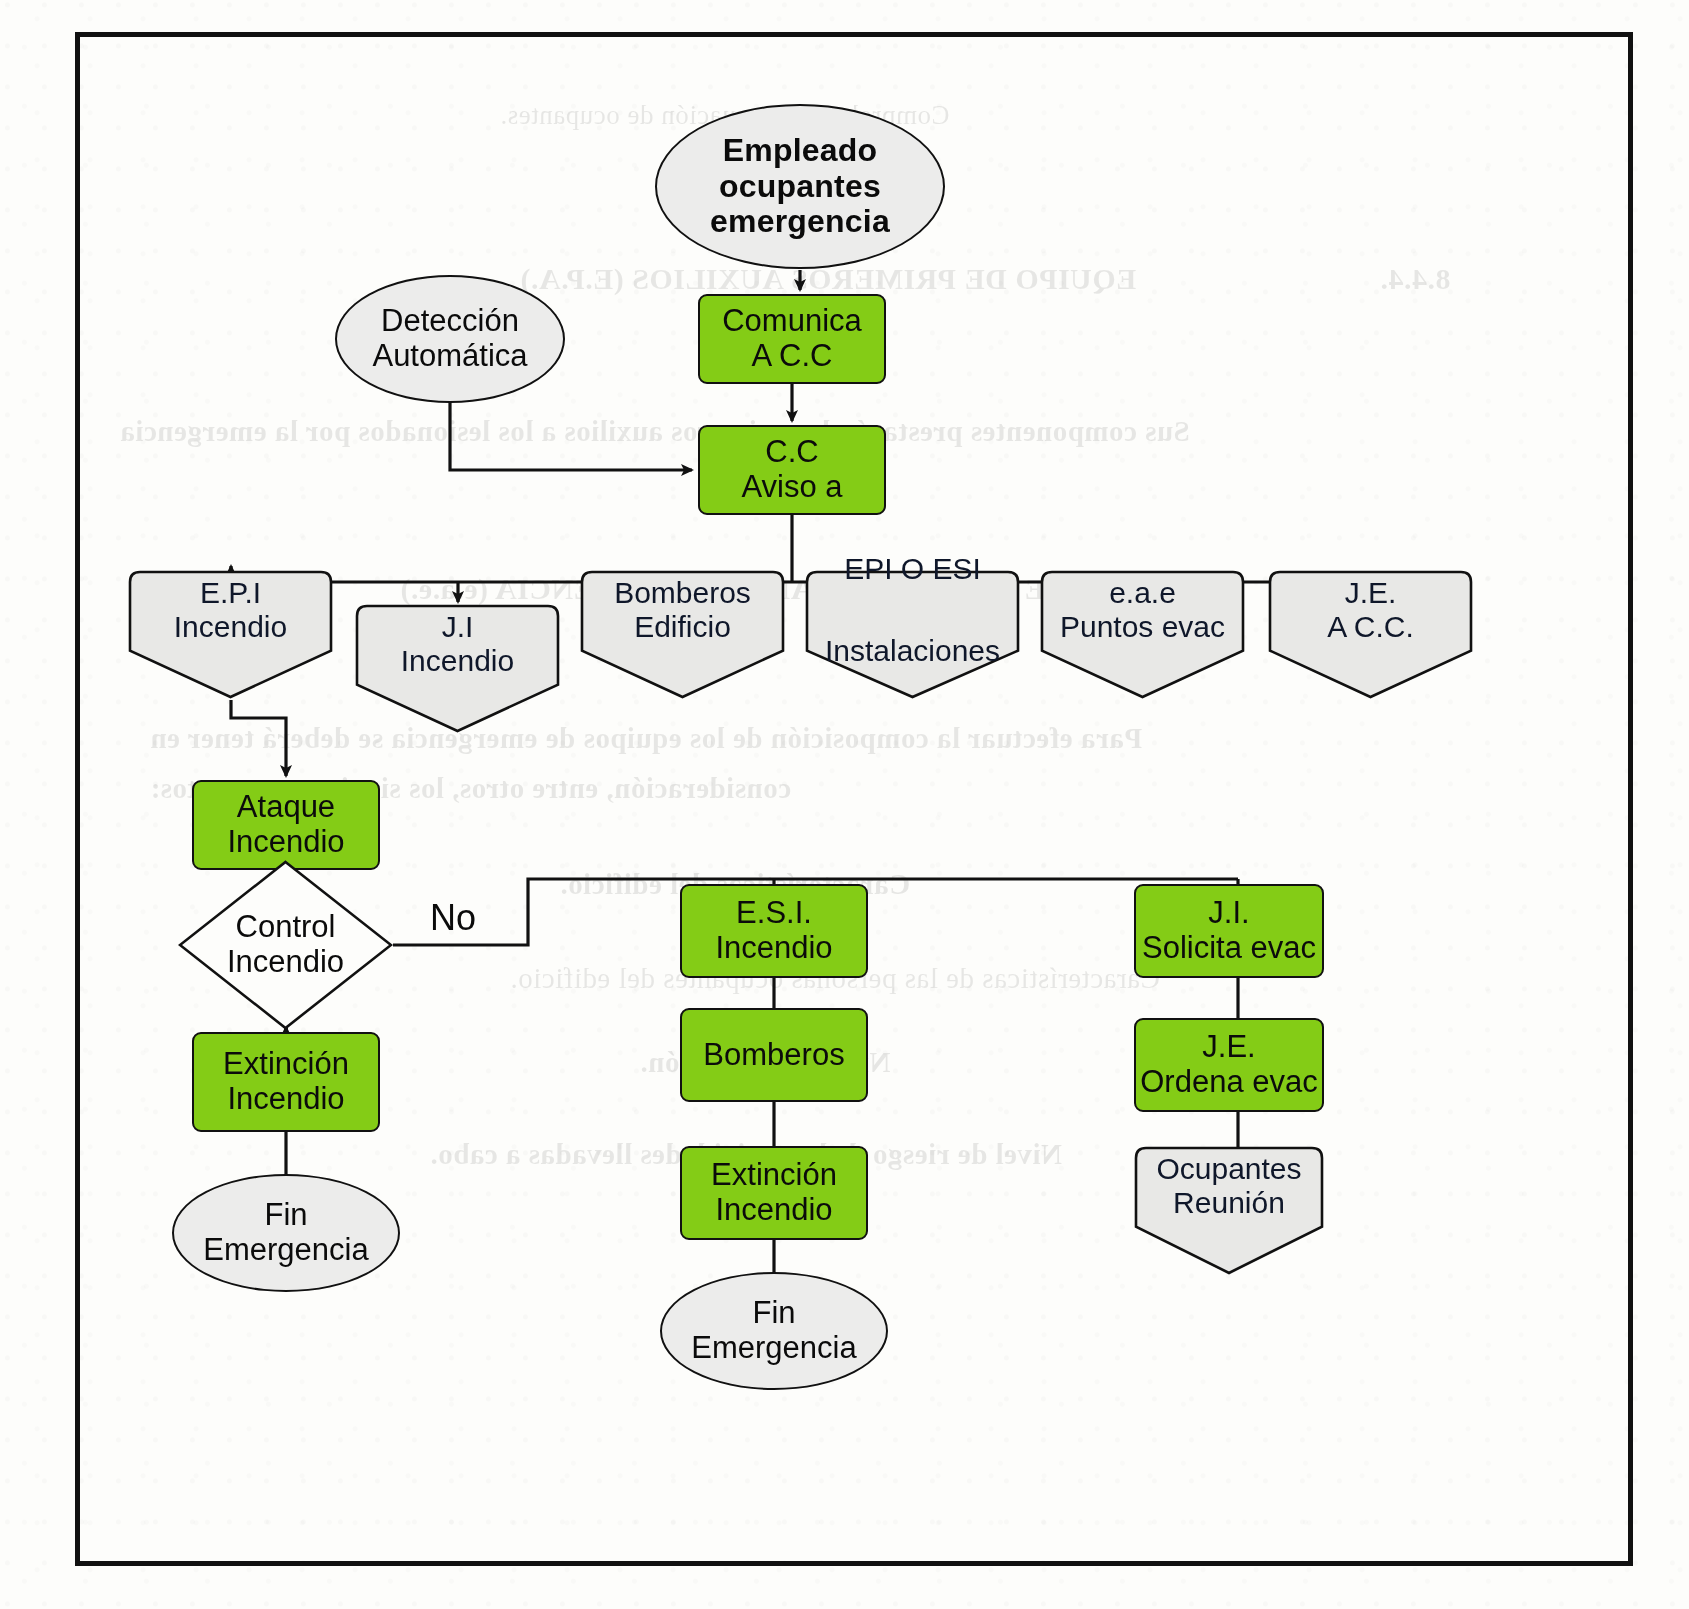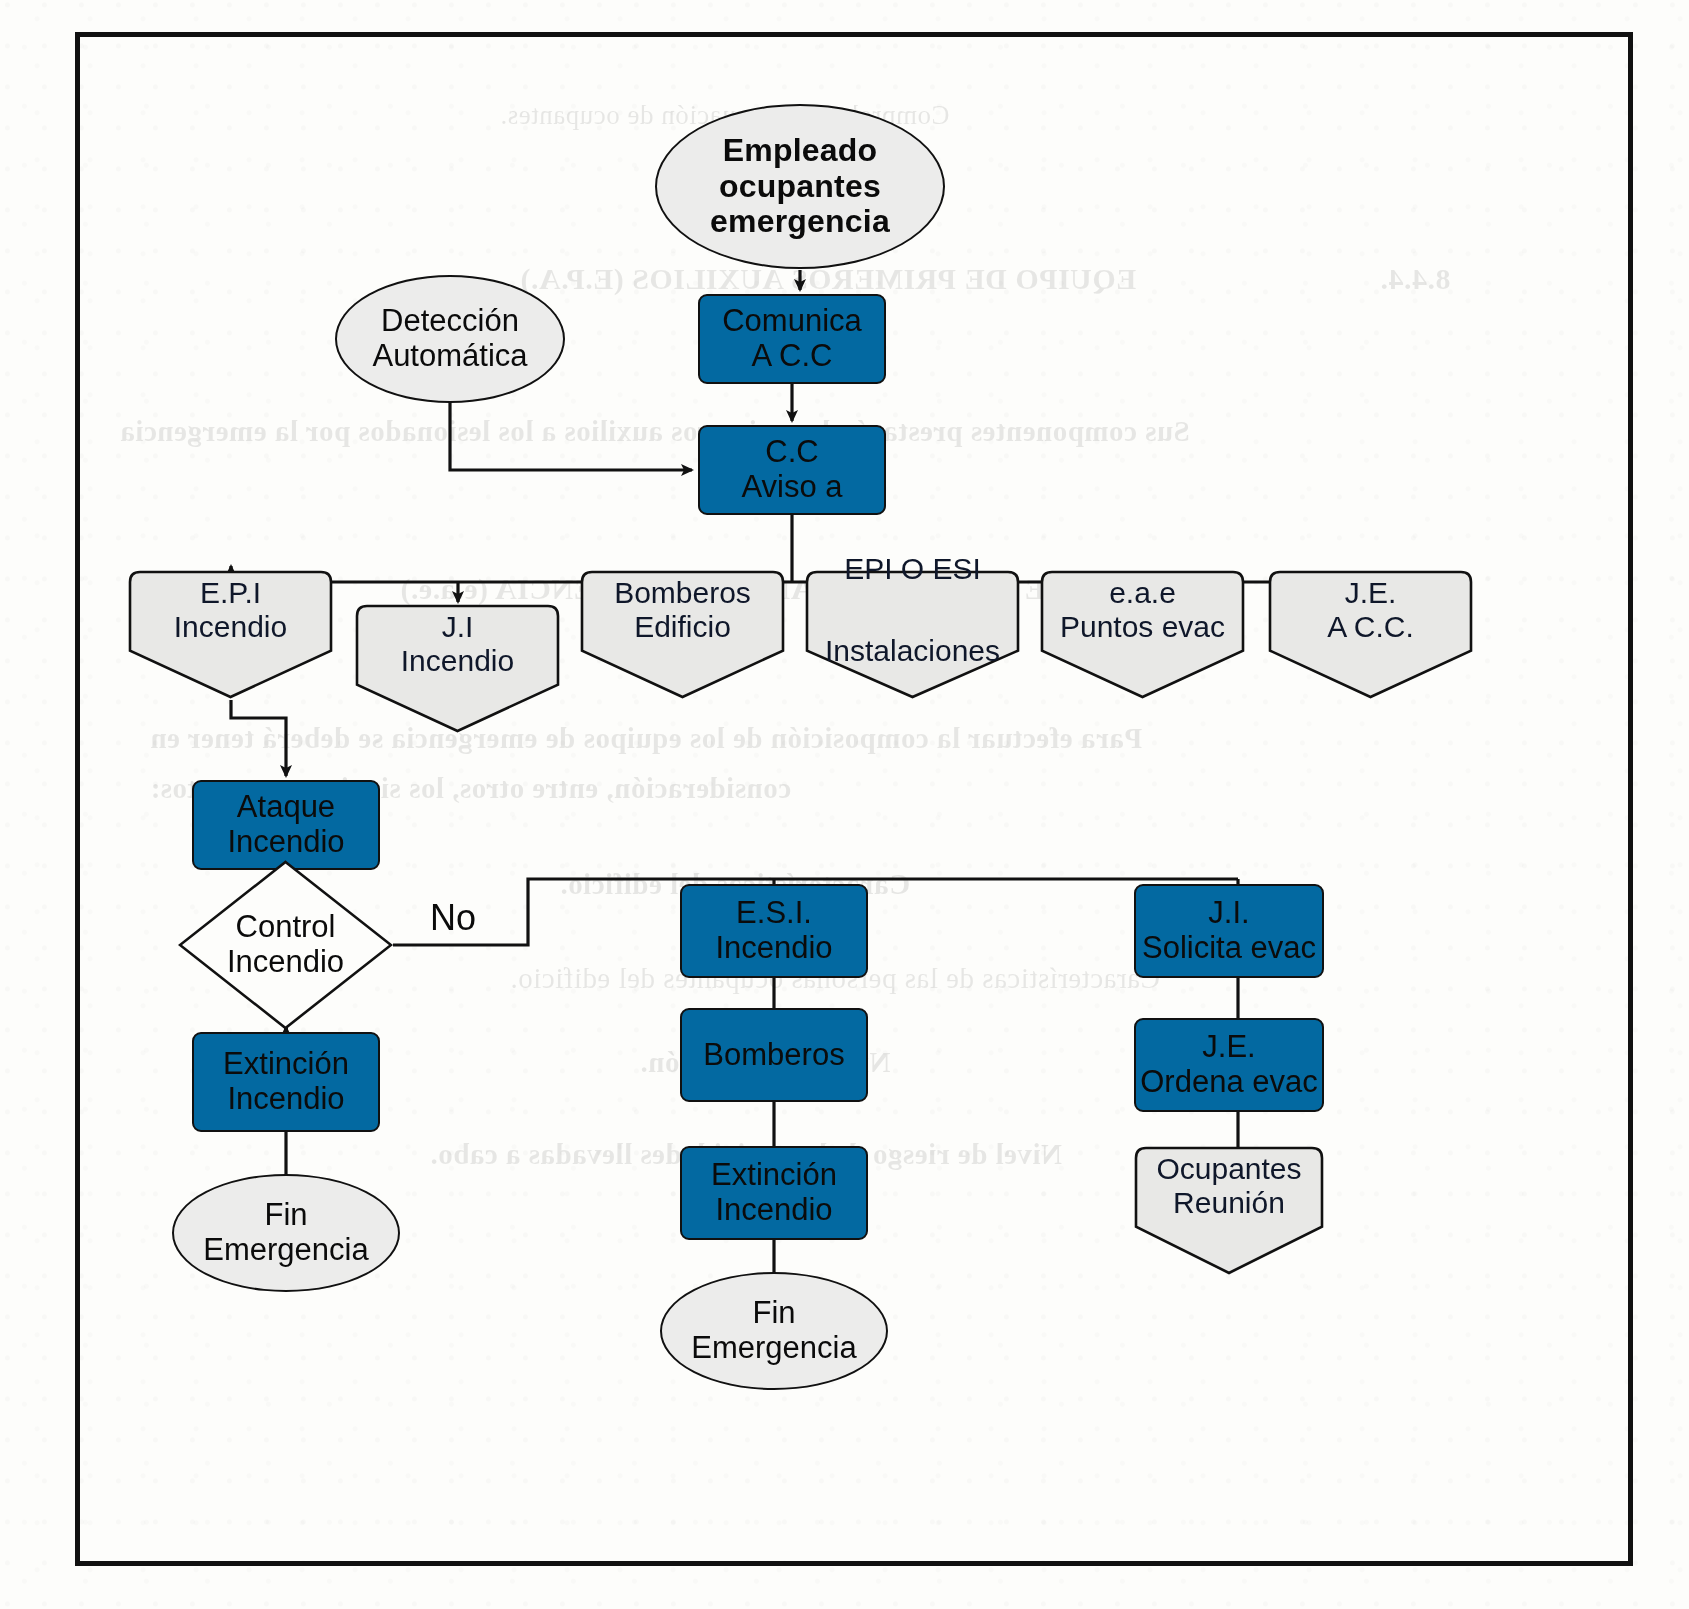--- a/index.html
+++ b/index.html
@@ -37,21 +37,21 @@
     display:flex;flex-direction:column;align-items:center;justify-content:center;
     text-align:left;line-height:1.12;
     font-family:"Liberation Sans","DejaVu Sans",sans-serif;
     color:#0b0b0b;
     z-index:5;
   }
   .node .ln{display:block;}
   
   .rect{
     border:2.5px solid #111;border-radius:9px;
-    background:#0369a1;
+    background:#84cc16;
     font-size:31px;
   }
   .ellipse{
     border:2.5px solid #111;border-radius:50%;
     background:#ececeb;
     font-size:31px;
   }
   .ellipse.bold{font-weight:bold;font-size:32px;letter-spacing:.2px;}
   .diamond-wrap{position:absolute;z-index:5;}
   .diamond-shape{

